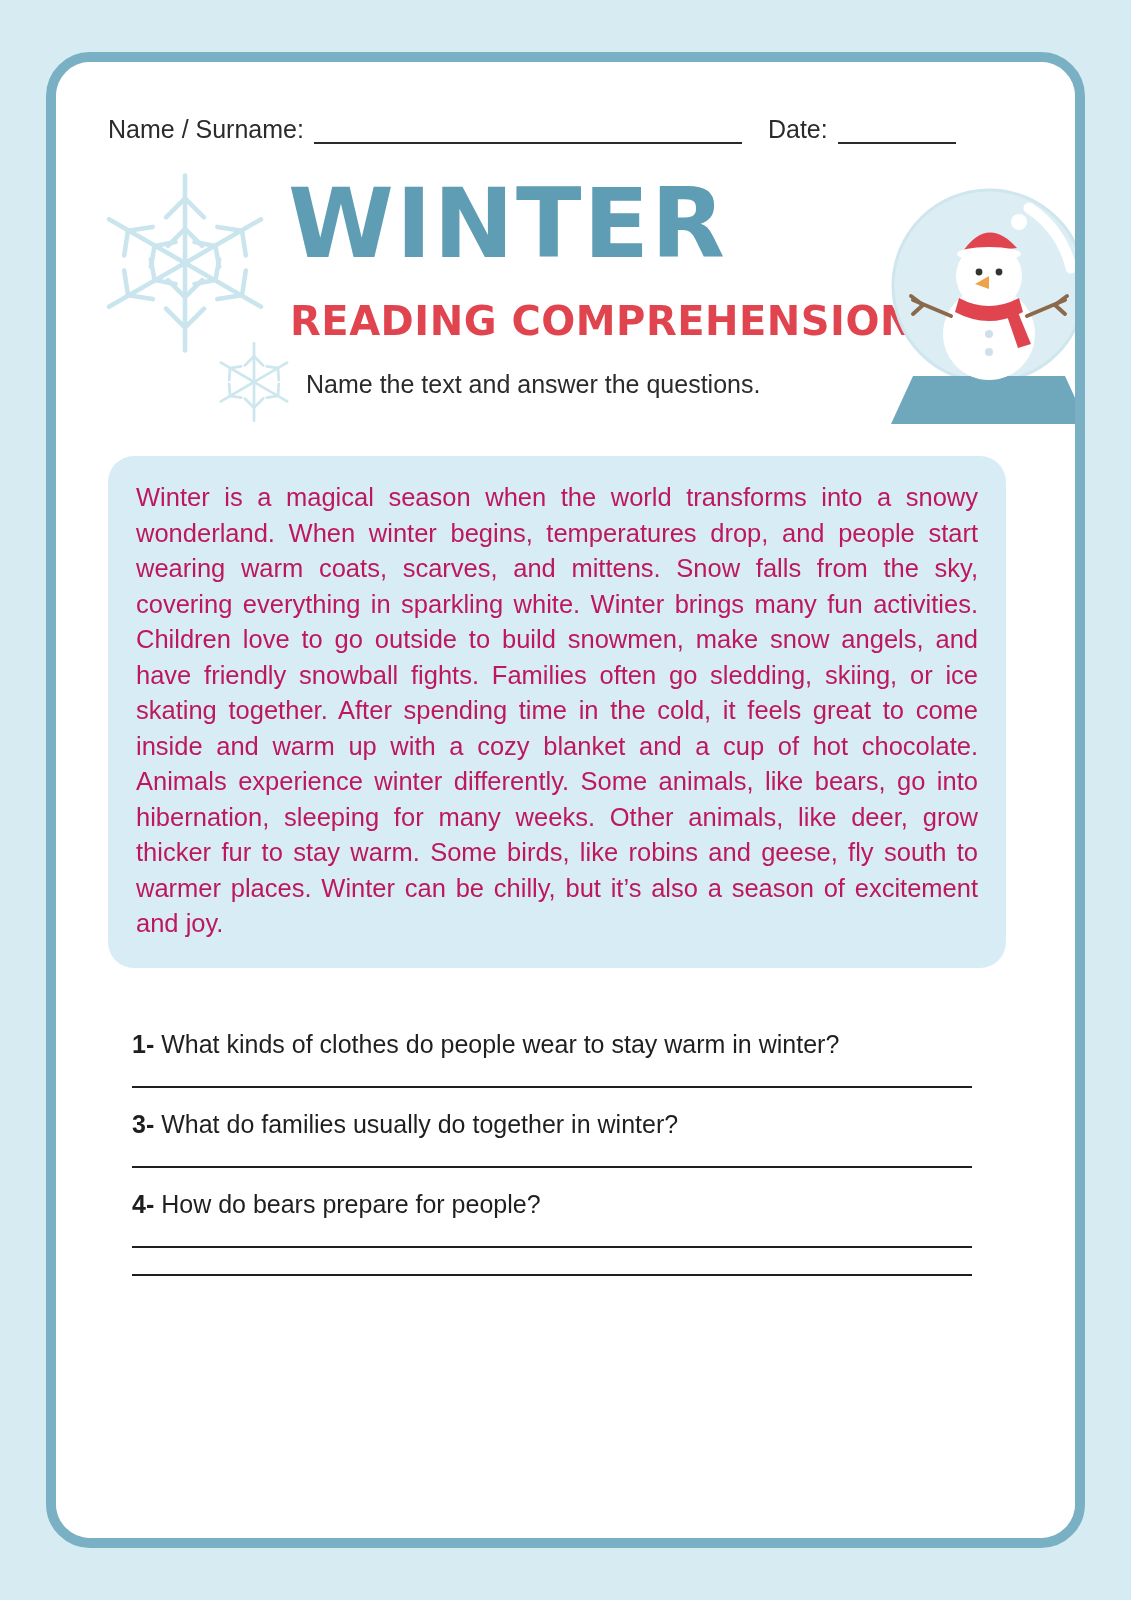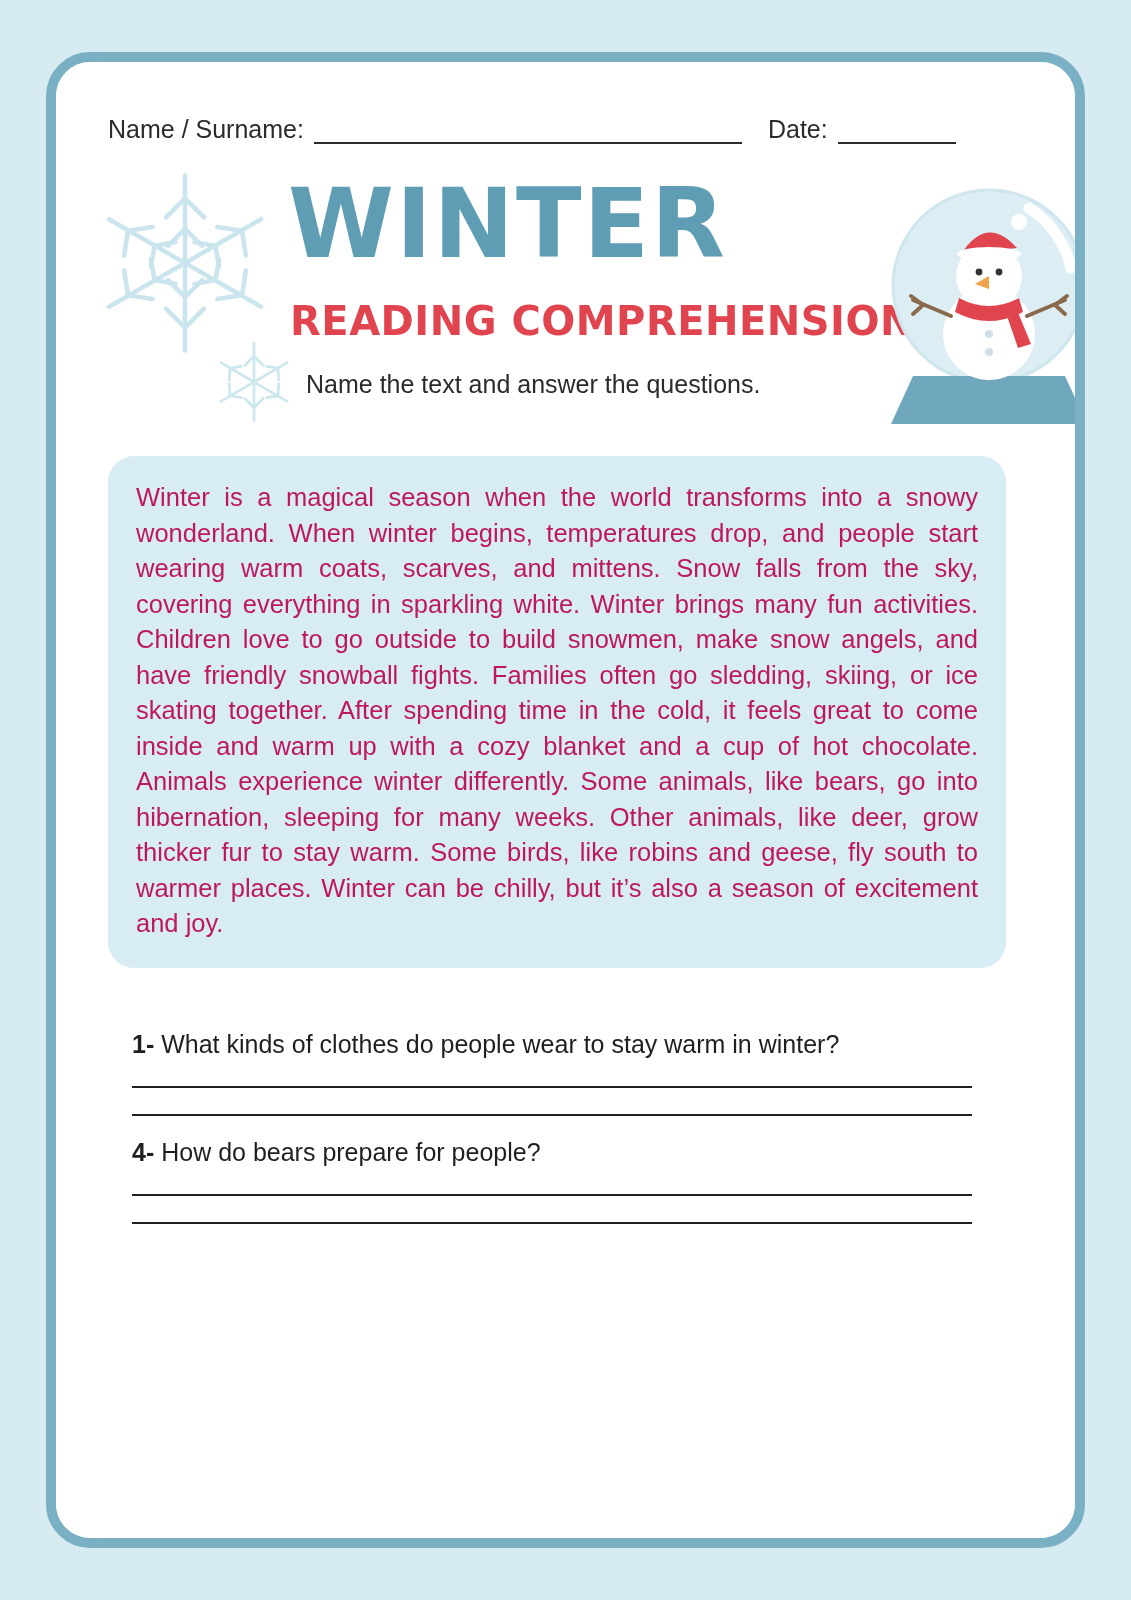--- a/index.html
+++ b/index.html
@@ -287,20 +287,24 @@
 
     <div class="questions">
       <div class="q-item">
         <div class="q-text">
           <span class="q-num">1-</span>
           <span>What kinds of clothes do people wear to stay warm in winter?</span>
         </div>
         <div class="answer-line"></div>
       </div>
       <div class="q-item">
+        <div class="q-text">
+          <span class="q-num">3-</span>
+          <span>What do families usually do together in winter?</span>
+        </div>
         <div class="answer-line"></div>
       </div>
       <div class="q-item">
         <div class="q-text">
           <span class="q-num">4-</span>
           <span>How do bears prepare for people?</span>
         </div>
         <div class="answer-line"></div>
       </div>
       <div class="q-item">

